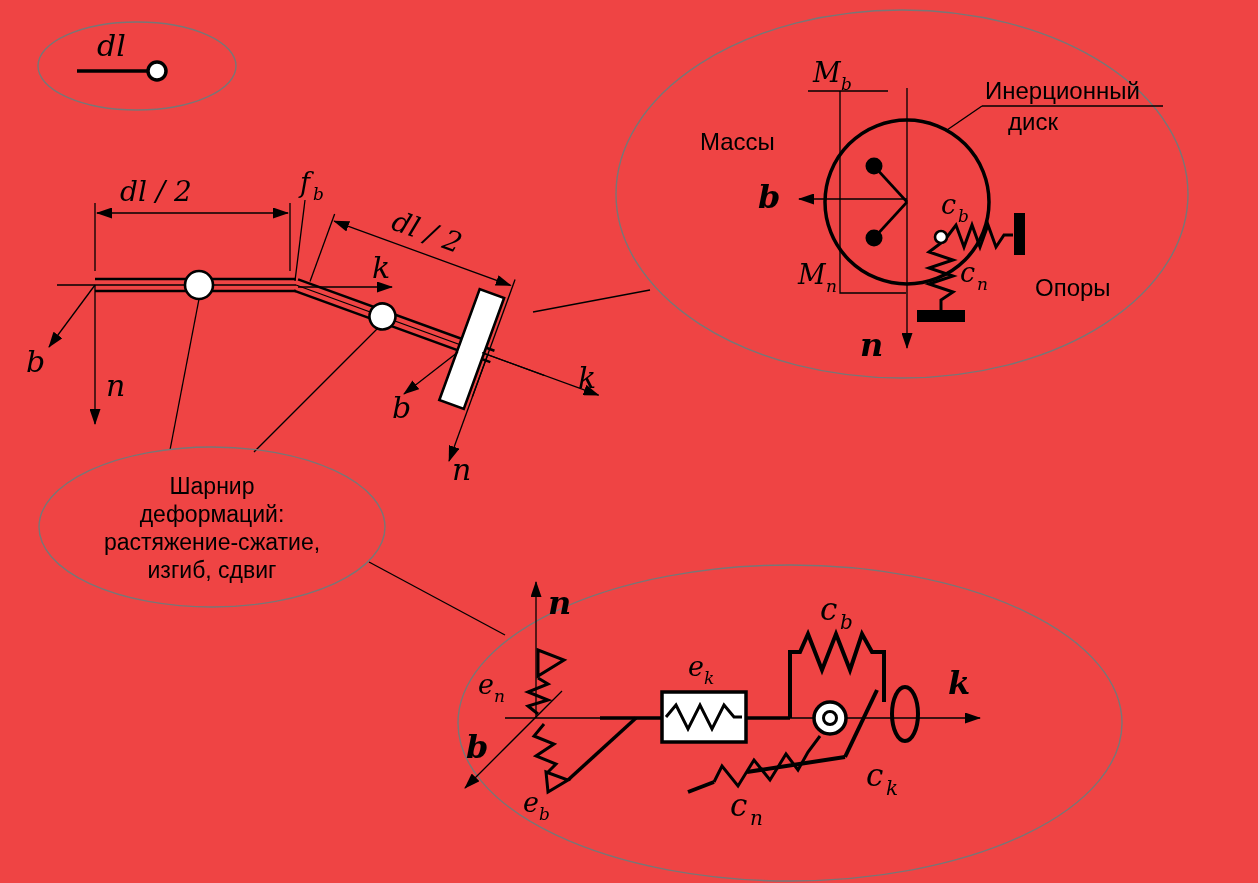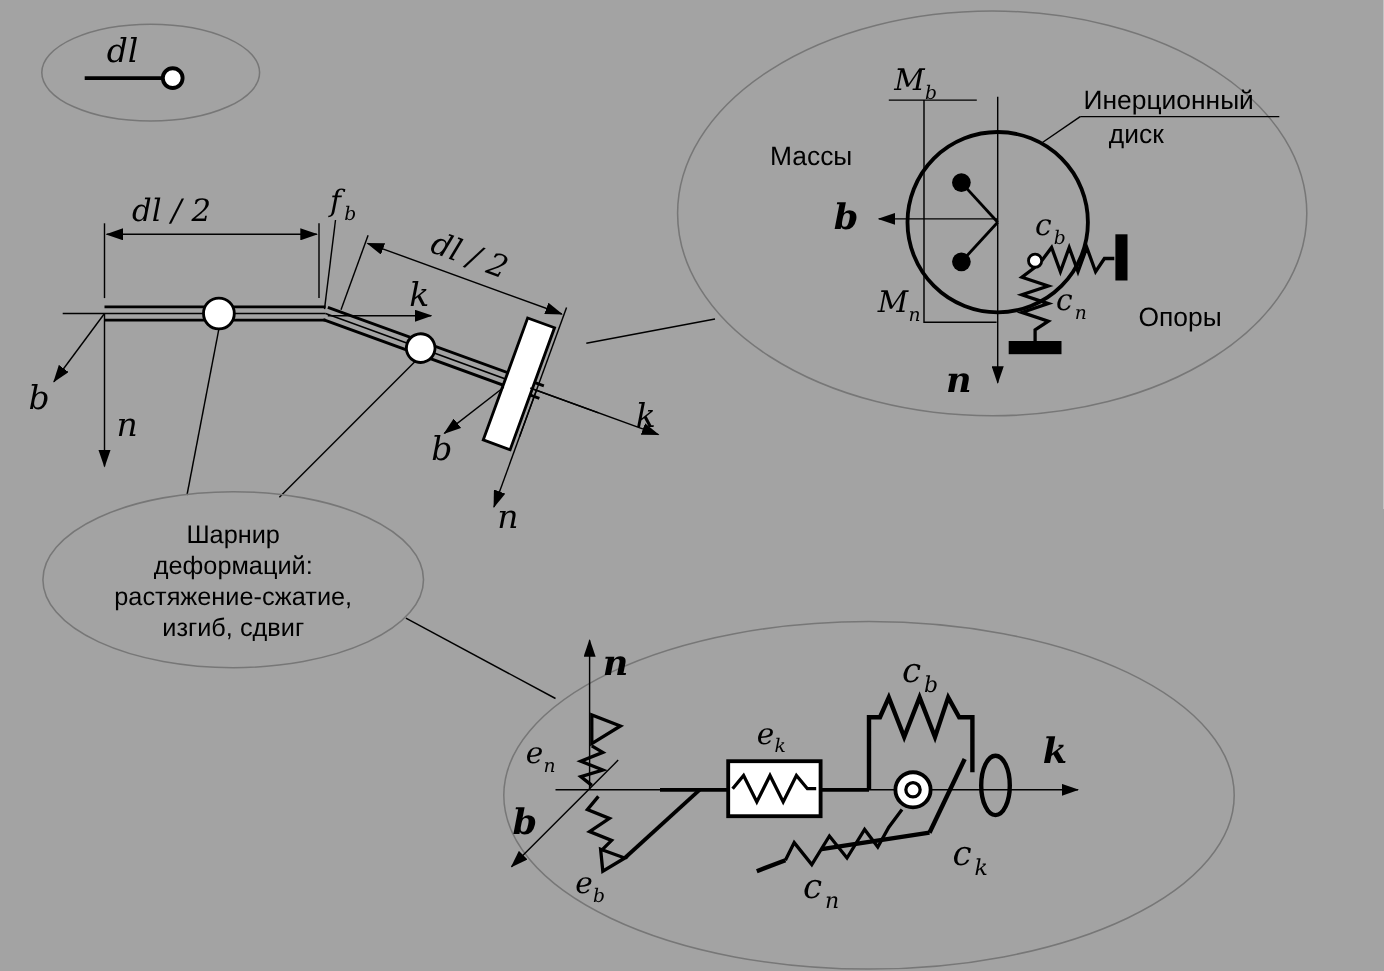--- a/index.html
+++ b/index.html
@@ -1,16 +1,16 @@
 <!DOCTYPE html>
 <html><head>
 <meta charset="utf-8">
 <style>
   html,body{margin:0;padding:0;background:#fff}
-  .stage{position:relative;width:1258px;height:883px;background:#a3a3a3;overflow:hidden;
+  .stage{position:relative;width:1258px;height:883px;background:#ef4444;overflow:hidden;
          font-family:"Liberation Sans",sans-serif}
   .stage svg{position:absolute;left:0;top:0}
   .thin{stroke:#000;stroke-width:1.3}
   .med{stroke:#000;stroke-width:2.6}
   .med2{stroke:#000;stroke-width:3}
   .thick{stroke:#000;stroke-width:3.5}
   .thick2{stroke:#000;stroke-width:4}
   .callout{stroke:#777;stroke-width:1.4}
   .fn{fill:none}
   .fw{fill:#fff}

